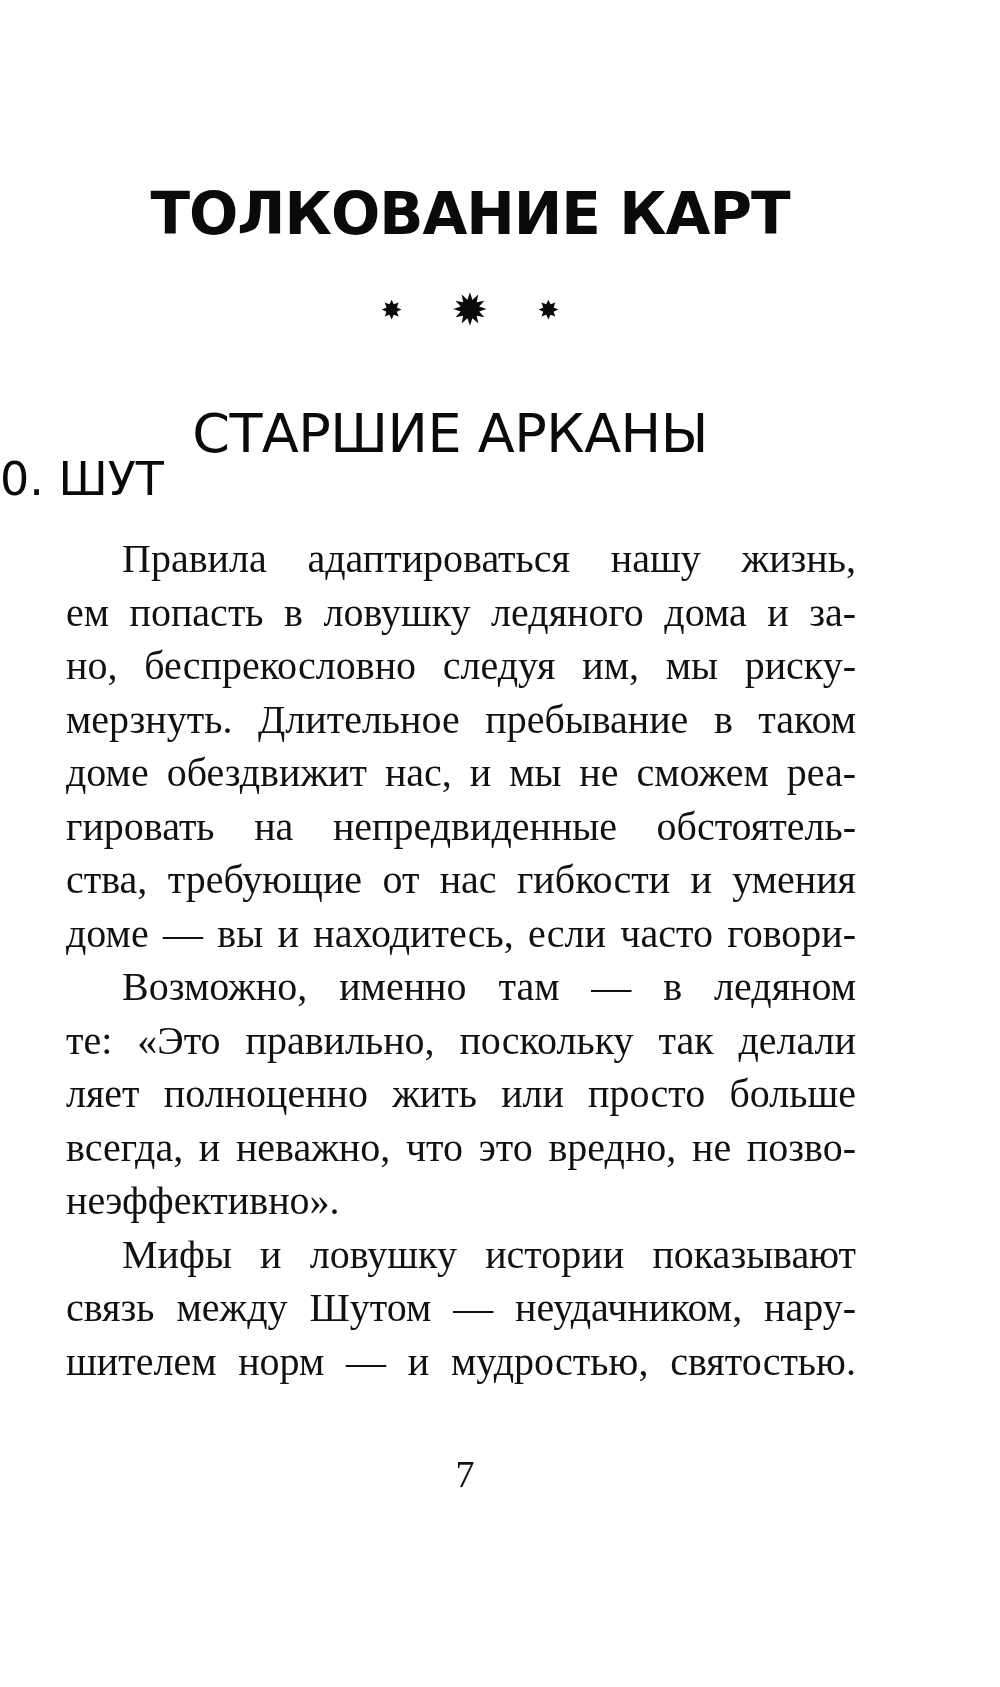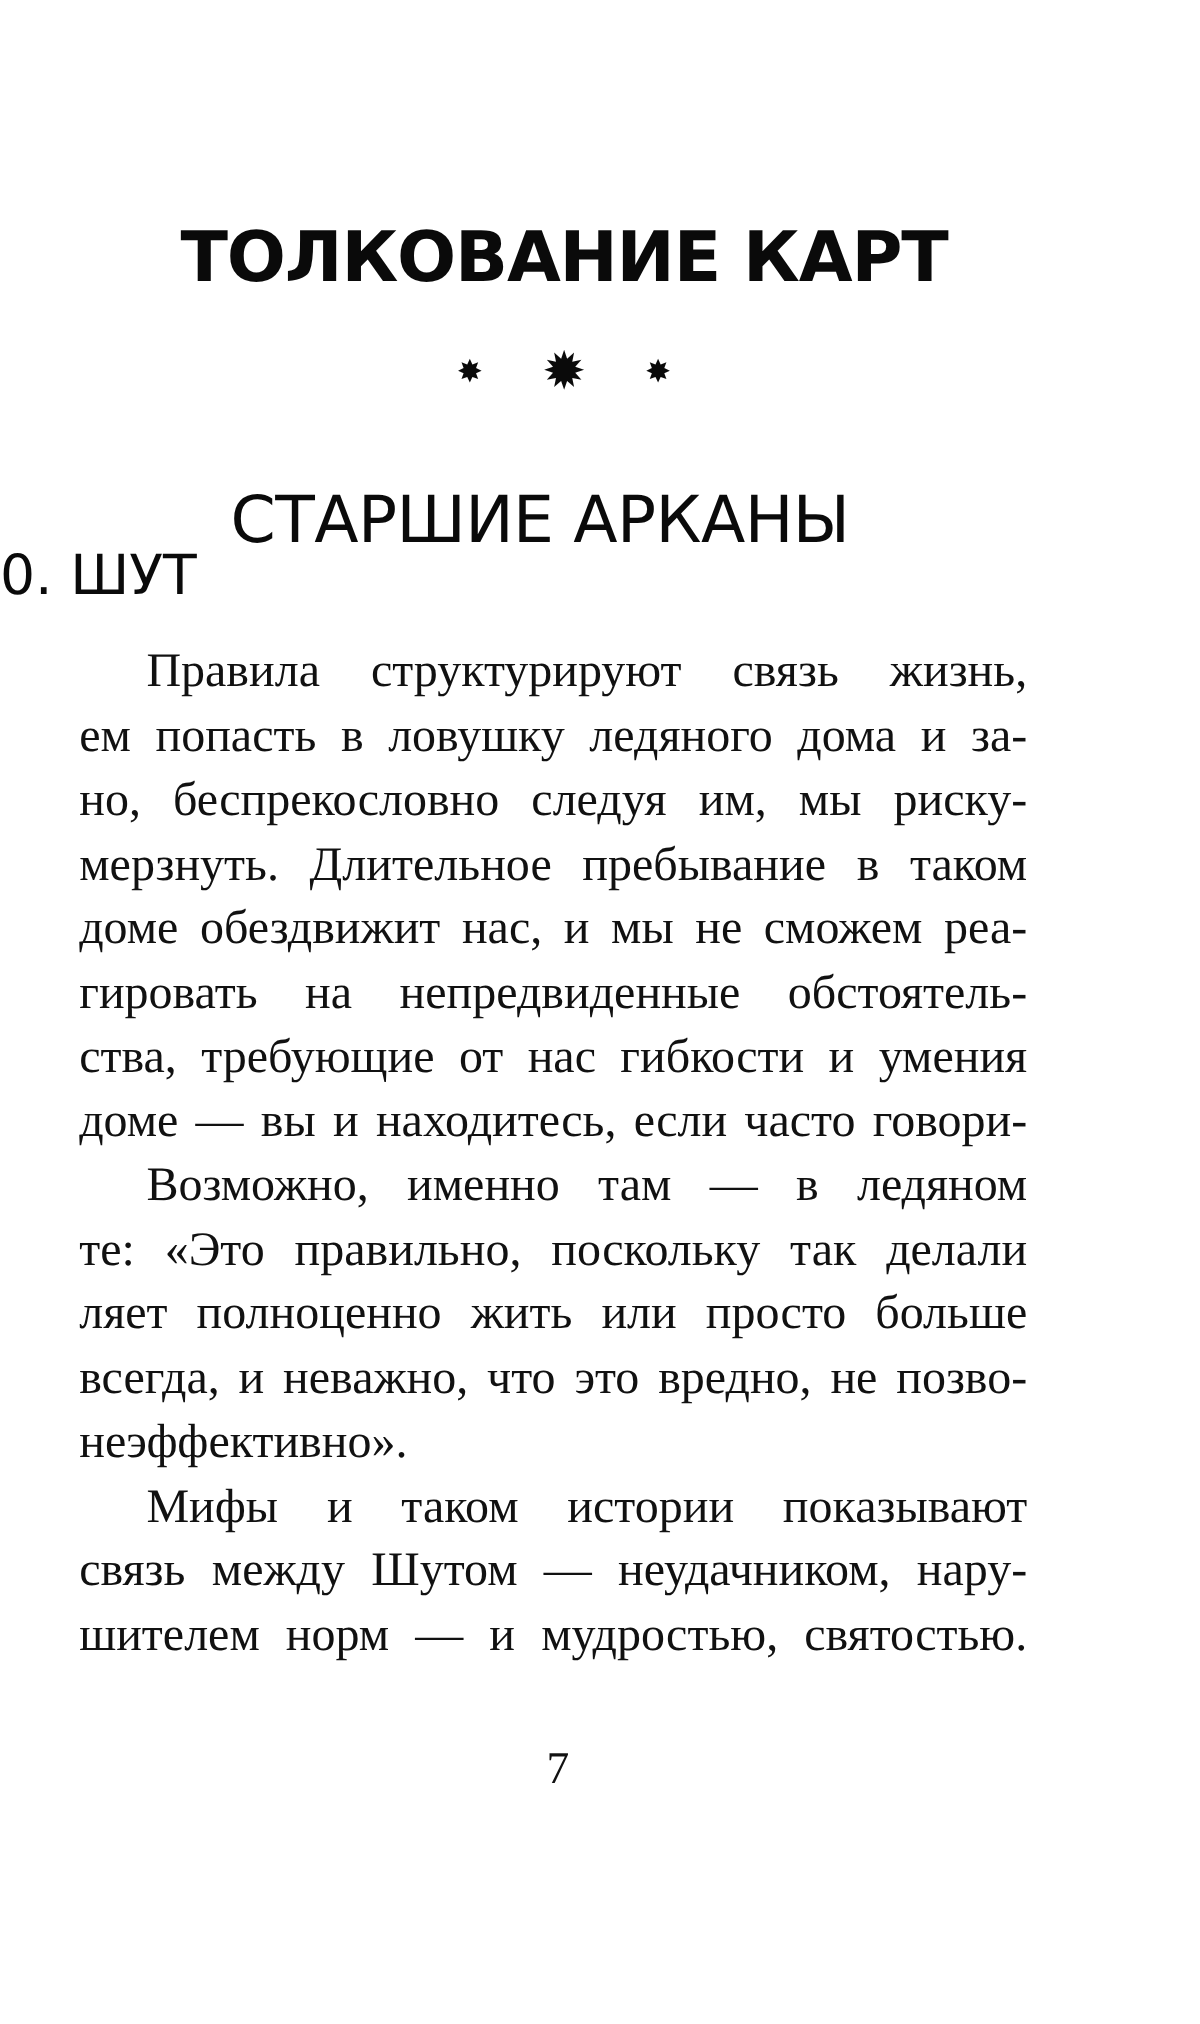--- a/index.html
+++ b/index.html
@@ -46,37 +46,37 @@
     <span class="small">✸</span>
     <span class="big">✹</span>
     <span class="small">✸</span>
   </div>
 
   <div class="section">СТАРШИЕ АРКАНЫ</div>
   <div class="subsection">0. ШУТ</div>
 
   <div class="body">
     <div>
-      <span class="line" style="text-indent:56px">Правила структурируют связь жизнь,</span>
+      <span class="line" style="text-indent:56px">Правила адаптироваться нашу жизнь,</span>
       <span class="line">ем попасть в ловушку ледяного дома и за-</span>
       <span class="line">но, беспрекословно следуя им, мы риску-</span>
       <span class="line">мерзнуть. Длительное пребывание в таком</span>
       <span class="line">доме обездвижит нас, и мы не сможем реа-</span>
       <span class="line">гировать на непредвиденные обстоятель-</span>
       <span class="line">ства, требующие от нас гибкости и умения</span>
     </div>
     <div>
       <span class="line">доме — вы и находитесь, если часто говори-</span>
       <span class="line" style="text-indent:56px">Возможно, именно там — в ледяном</span>
       <span class="line">те: «Это правильно, поскольку так делали</span>
       <span class="line">ляет полноценно жить или просто больше</span>
       <span class="line">всегда, и неважно, что это вредно, не позво-</span>
       <span class="line last">неэффективно».</span>
     </div>
     <div>
-      <span class="line" style="text-indent:56px">Мифы и таком истории показывают</span>
+      <span class="line" style="text-indent:56px">Мифы и ловушку истории показывают</span>
       <span class="line">связь между Шутом — неудачником, нару-</span>
       <span class="line">шителем норм — и мудростью, святостью.</span>
     </div>
   </div>
 
   <div class="pagenum">7</div>
 </div>
 
 </body></html>

